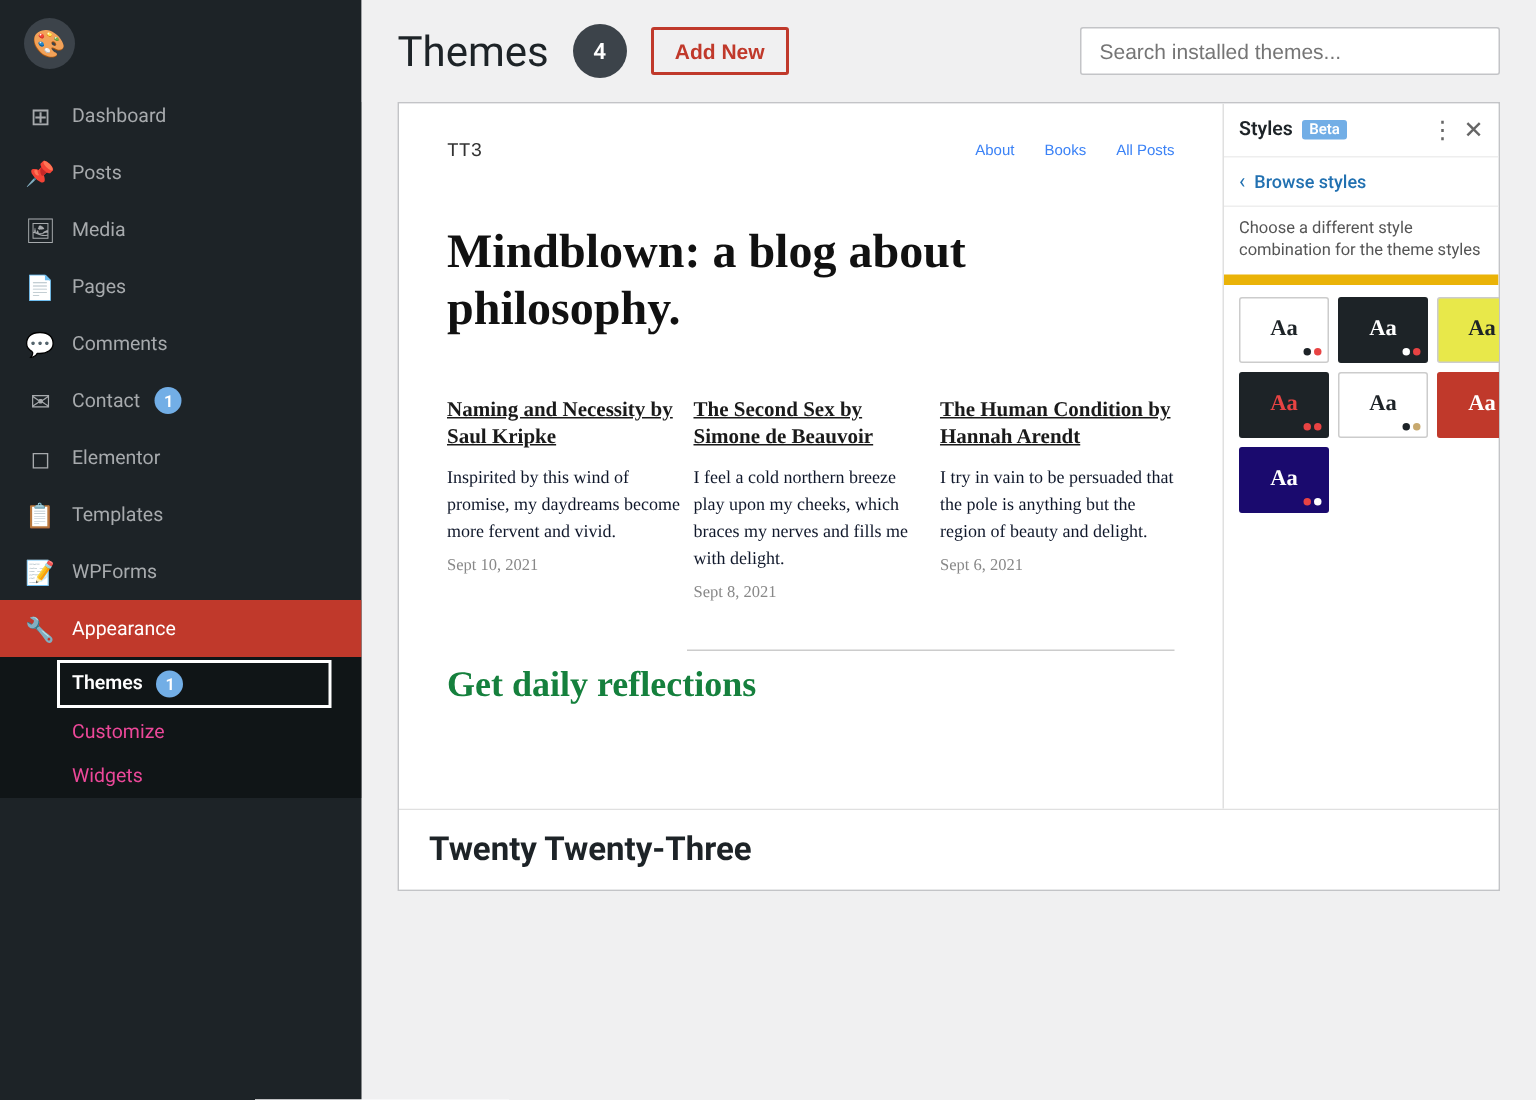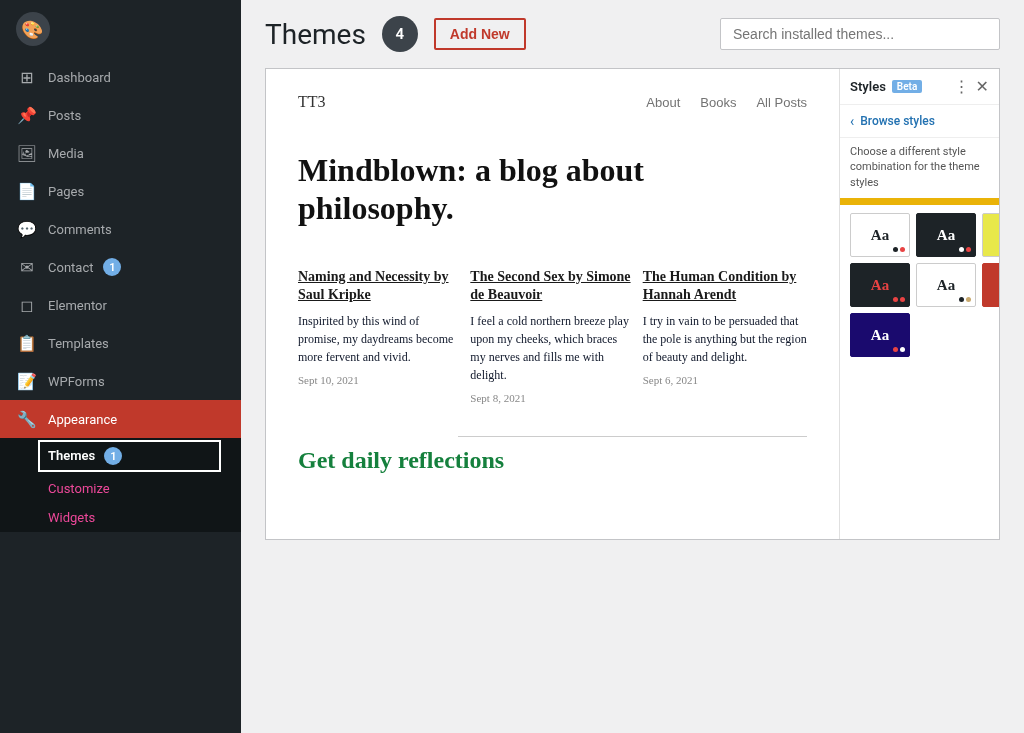--- a/index.html
+++ b/index.html
@@ -149,34 +149,34 @@
       padding: 24px 32px;
       overflow: hidden;
       font-family: Georgia, serif;
     }
     .blog-header {
       display: flex;
       justify-content: space-between;
       align-items: center;
       margin-bottom: 40px;
     }
-    .blog-logo { font-size: 16px; color: #333; font-family: Liberation Serif, serif; }
-    .blog-nav { display: flex; gap: 20px; font-size: 13px; color: #737373; font-family: sans-serif; }
+    .blog-logo { font-size: 13px; color: #333; font-family: Liberation Mono, monospace; }
+    .blog-nav { display: flex; gap: 20px; font-size: 10px; color: #3b82f6; font-family: sans-serif; }
     .blog-title { font-size: 32px; font-weight: 700; color: #111; margin-bottom: 40px; line-height: 1.2; }
     .blog-posts { display: flex; gap: 8px; margin-bottom: 32px; }
     .blog-post { flex: 1; }
     .blog-post-title { font-size: 14px; font-weight: 700; color: #1a1a1a; margin-bottom: 8px; text-decoration: underline; line-height: 1.3; }
     .blog-post-text { font-size: 12px; color: #0f172a; line-height: 1.5; margin-bottom: 8px; }
     .blog-post-date { font-size: 11px; color: #888; }
     .blog-divider { border: none; border-top: 1px solid #ccc; margin-left: 160px; margin-bottom: 8px; }
     .blog-cta { font-size: 24px; font-weight: 700; color: #15803d; line-height: 1.3; }
 
     
     .styles-panel {
-      width: 160px;
+      width: 184px;
       background: #fff;
       border-left: 1px solid #e0e0e0;
       display: flex;
       flex-direction: column;
       font-size: 12px;
     }
     .styles-panel-header {
       display: flex;
       align-items: center;
       justify-content: space-between;
@@ -441,15 +441,16 @@
               <div class="swatch" style="background: rgb(26, 10, 110); color: rgb(255, 255, 255); border: 1px solid rgb(26, 10, 110);">
                 <span style="font-size:15px; font-weight:700; font-family: Georgia, serif;">Aa</span>
     <span class="dots">
       <span class="dot" style="background:#e84343"></span>
       <span class="dot" style="background:#fff"></span>
     </span>
               </div>
             </div>
         </div>
       </div>
+      <div class="theme-name-bar">Twenty Twenty-Three</div>
     </div>
   </div>
 </div>
 
 </body></html>

